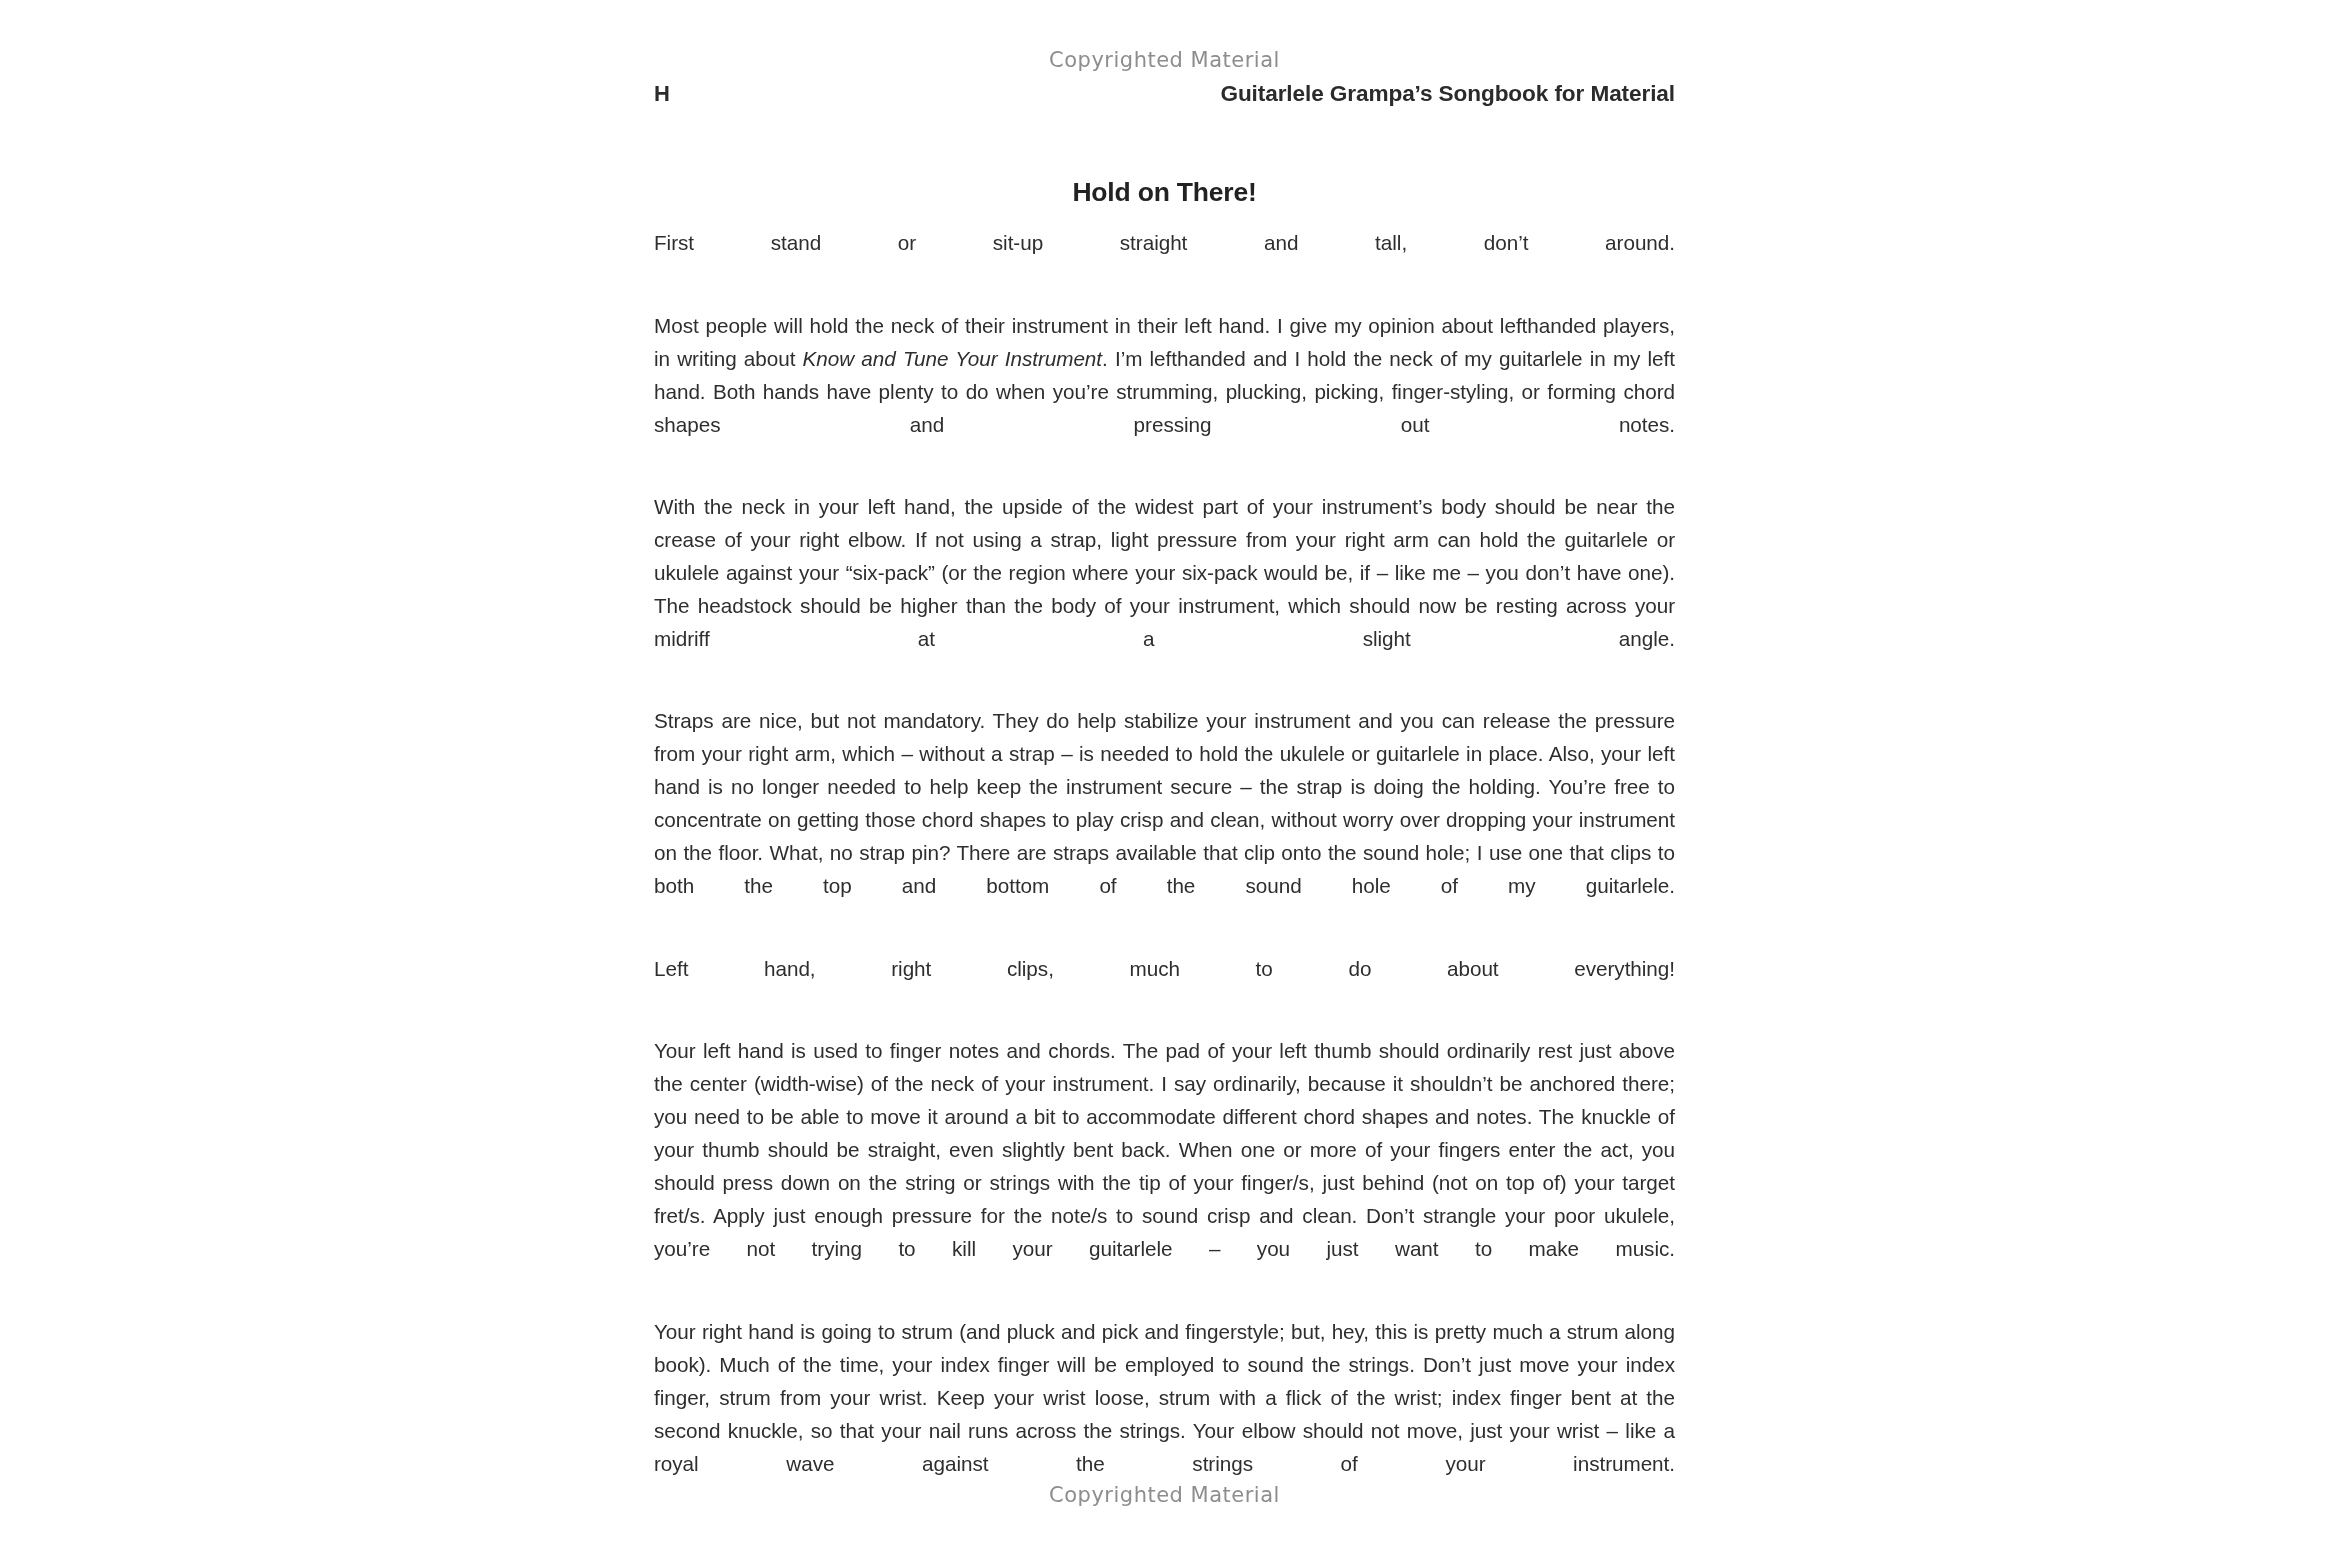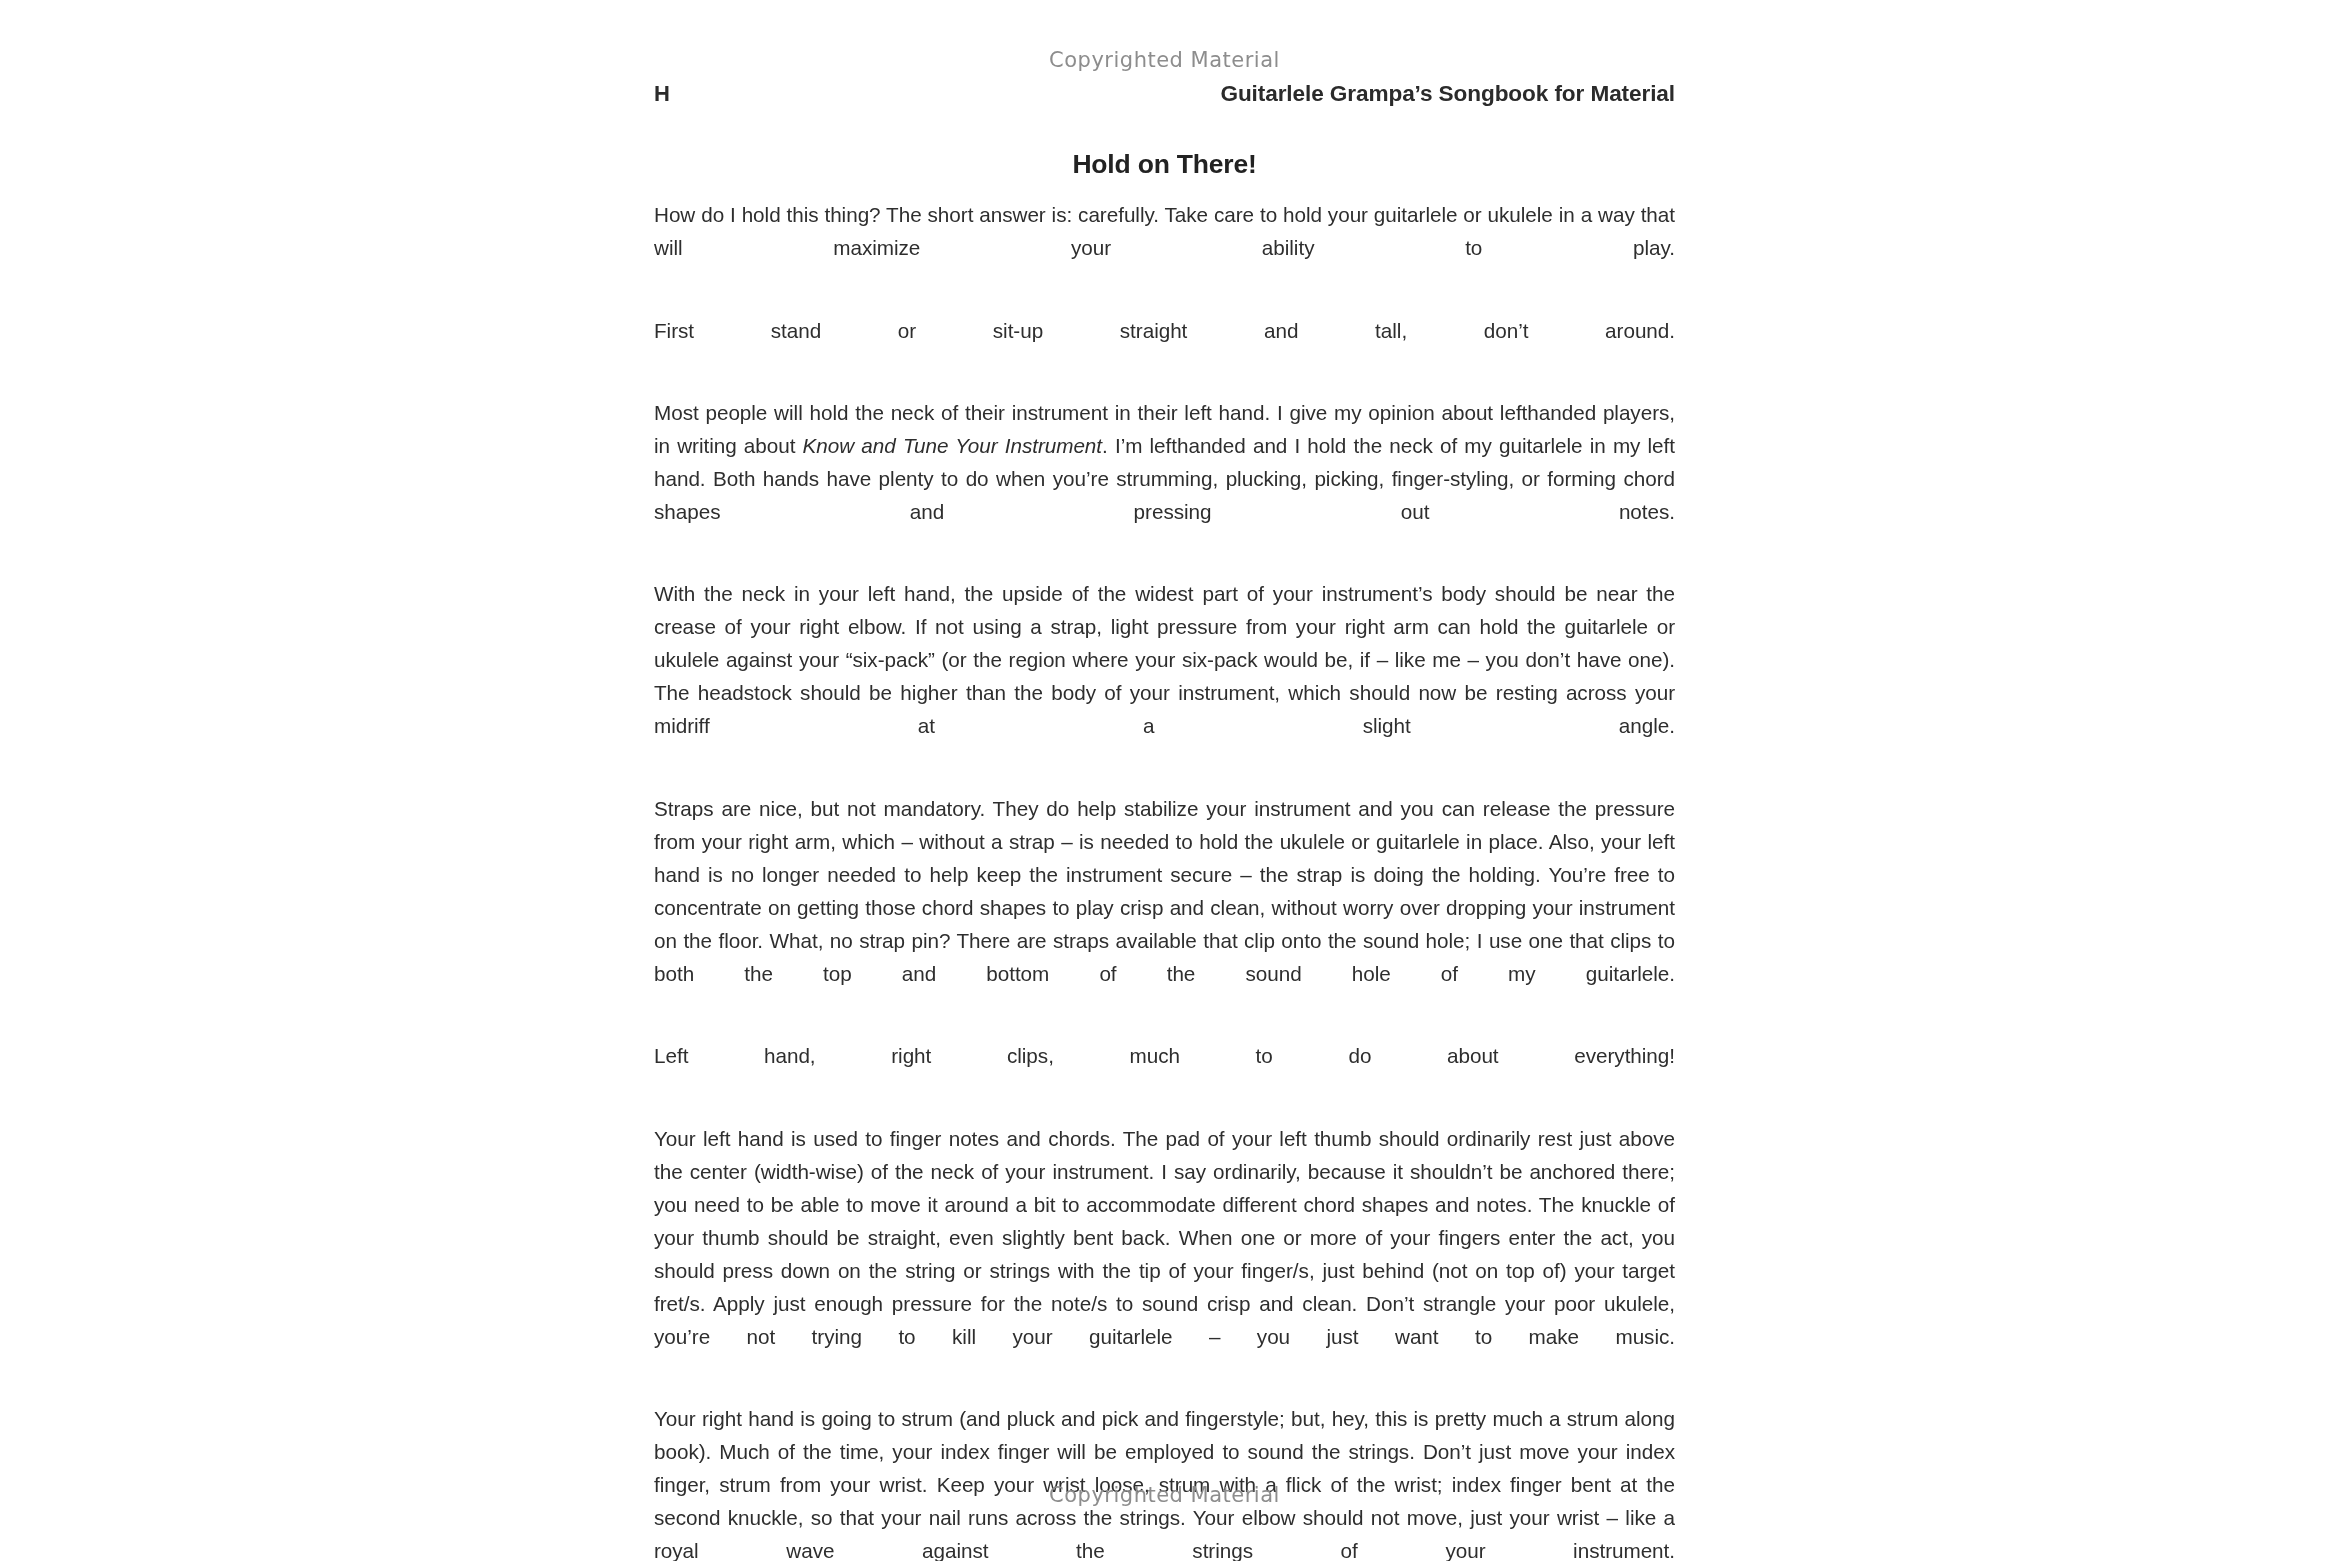--- a/index.html
+++ b/index.html
@@ -72,21 +72,21 @@
 
   h2.section-heading {
     margin: 0;
     font-size: 26.5px;
     font-weight: bold;
     text-align: center;
     color: #222222;
     letter-spacing: -0.2px;
     line-height: 1.25;
   }
-  h2.heading-1 { padding-top: 6.2px; padding-bottom: 17px; }
+  h2.heading-1 { padding-top: 6.2px; padding-bottom: 17px; margin-top: 28px; }
   h2.heading-2 { padding-top: 28px; padding-bottom: 19px; }
 
   p.para {
     margin: 0 0 16.4px 0;
     font-size: 20.7px;
     line-height: 33px;
     text-align: justify;
     text-justify: inter-word;
     color: #2e2e2e;
     letter-spacing: -0.04px;
@@ -111,21 +111,20 @@
 
   <div class="running-head">
     <span class="page-marker">H</span>
     <span class="book-title">Guitarlele Grampa’s Songbook for Material</span>
   </div>
 
   <div class="body-flow">
 
     <h2 class="section-heading heading-1">Hold on There!</h2>
 
-    <p class="para">How do I hold this thing?  The short answer is:  carefully.  Take care to hold your guitarlele or ukulele in a way that will maximize your ability to play.</p>
 
     <p class="para">First stand or sit-up straight and tall, don’t around.</p>
 
     <p class="para"><span>Most people will hold the neck of their instrument in their left hand.  I give my opinion about lefthanded players, in writing about </span><em>Know and Tune Your Instrument</em><span>.  I’m lefthanded and I hold the neck of my guitarlele in my left hand.  Both hands have plenty to do when you’re strumming, plucking, picking, finger-styling, or forming chord shapes and pressing out notes.</span></p>
 
     <p class="para">With the neck in your left hand, the upside of the widest part of your instrument’s body should be near the crease of your right elbow.  If not using a strap, light pressure from your right arm can hold the guitarlele or ukulele against your “six-pack” (or the region where your six-pack would be, if – like me – you don’t have one).  The headstock should be higher than the body of your instrument, which should now be resting across your midriff at a slight angle.</p>
 
     <p class="para">Straps are nice, but not mandatory.  They do help stabilize your instrument and you can release the pressure from your right arm, which – without a strap – is needed to hold the ukulele or guitarlele in place.  Also, your left hand is no longer needed to help keep the instrument secure – the strap is doing the holding.  You’re free to concentrate on getting those chord shapes to play crisp and clean, without worry over dropping your instrument on the floor.  What, no strap pin?  There are straps available that clip onto the sound hole; I use one that clips to both the top and bottom of the sound hole of my guitarlele.</p>
 
 

